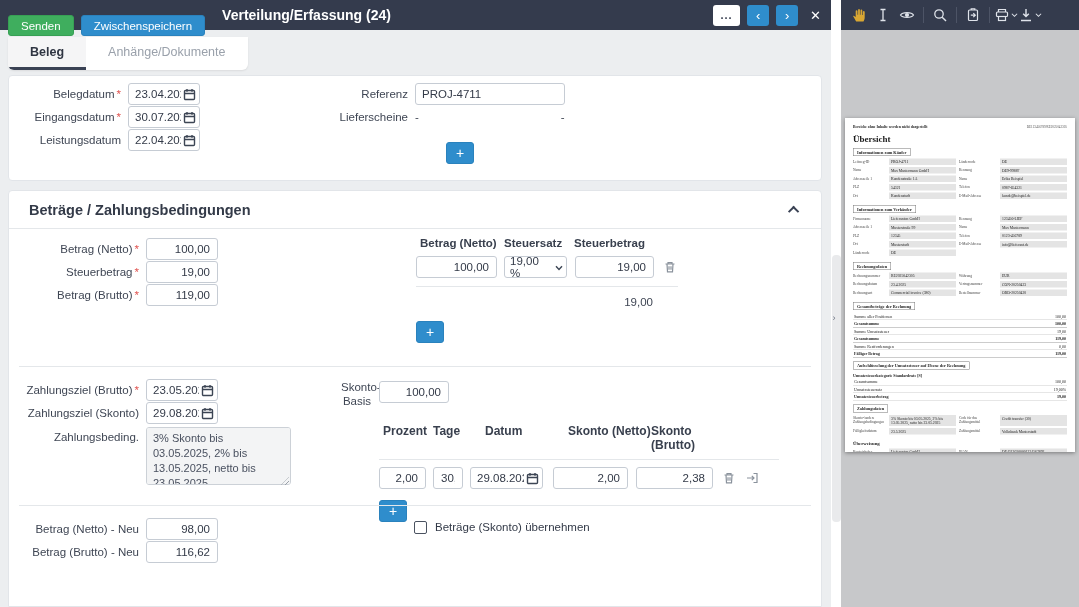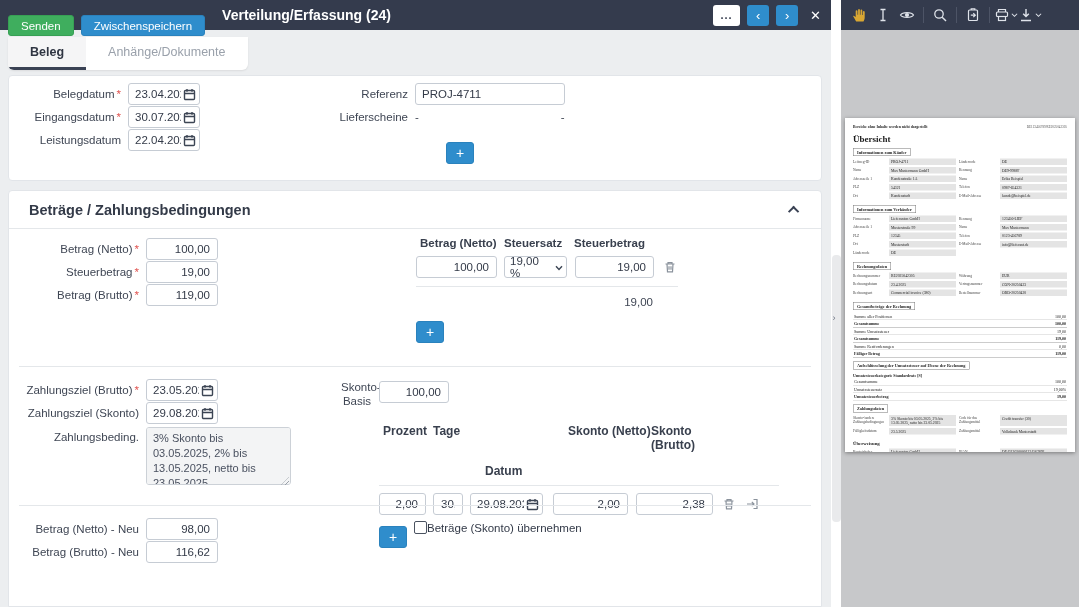--- a/index.html
+++ b/index.html
@@ -76,33 +76,33 @@
     background:repeating-linear-gradient(135deg, transparent 0 2px, #9aa0a8 2px 3px); clip-path:polygon(100% 0, 100% 100%, 0 100%); }
 
   .skonto-block { position:absolute; left:332px; top:190px; }
   .basis-row { display:flex; }
   .basis-label { width:38px; text-align:right; font-size:11.5px; line-height:1.2; color:#3f4654; padding-right:8px; }
   .basis-row .num-in { width:70px; }
   .skonto-table { margin-left:38px; margin-top:15px; }
   .skonto-headers { display:flex; font-size:12px; font-weight:700; color:#39404e; border-bottom:1px solid #e4e7ea; padding-bottom:7px; width:400px; }
   .skonto-headers .s1 { width:54px; padding-left:4px; }
   .skonto-headers .s2 { width:52px; }
-  .skonto-headers .s3 { width:83px;margin-top:40px; }
+  .skonto-headers .s3 { width:83px; }
   .skonto-headers .s4 { width:83px; }
   .skonto-headers .s5 { width:85px; }
   .skonto-row { display:flex; align-items:center; margin-top:7px; }
   .skonto-row .in1 { width:47px; }
   .skonto-row .in2 { width:30px; margin-left:7px; }
   .skonto-row .dat { width:73px; margin-left:7px; }
   .skonto-row .in4 { width:75px; margin-left:10px; }
   .skonto-row .in5 { width:77px; margin-left:8px; }
   .skonto-add { margin-top:11px; }
 
   .bottom-left { position:absolute; left:0; top:319px; padding-top:8px; }
-  .checkbox-row { position:absolute; left:405px; top:330px; display:flex; align-items:center; gap:0; cursor:pointer; }
+  .checkbox-row { position:absolute; left:405px; top:330px; display:flex; gap:8px; cursor:pointer; }
   .cbox { width:13px; height:13px; border:1.5px solid #4a5260; border-radius:2px; background:#fff; }
   .cbox-label { font-size:11.5px; color:#333a48; }
 
   
   .splitter { position:absolute; left:831px; top:0; width:10px; height:607px; background:#fff; }
   .splitter-handle { position:absolute; left:0.5px; top:255px; width:9px; height:267px; background:#e9eaec; border-radius:4px; cursor:col-resize; }
   .splitter-chev { position:absolute; left:1px; top:58px; font-size:9px; color:#6a7280; }
 
   
   .right-panel { position:absolute; left:841px; top:0; width:238px; height:607px; background:#c7c8ca; }

